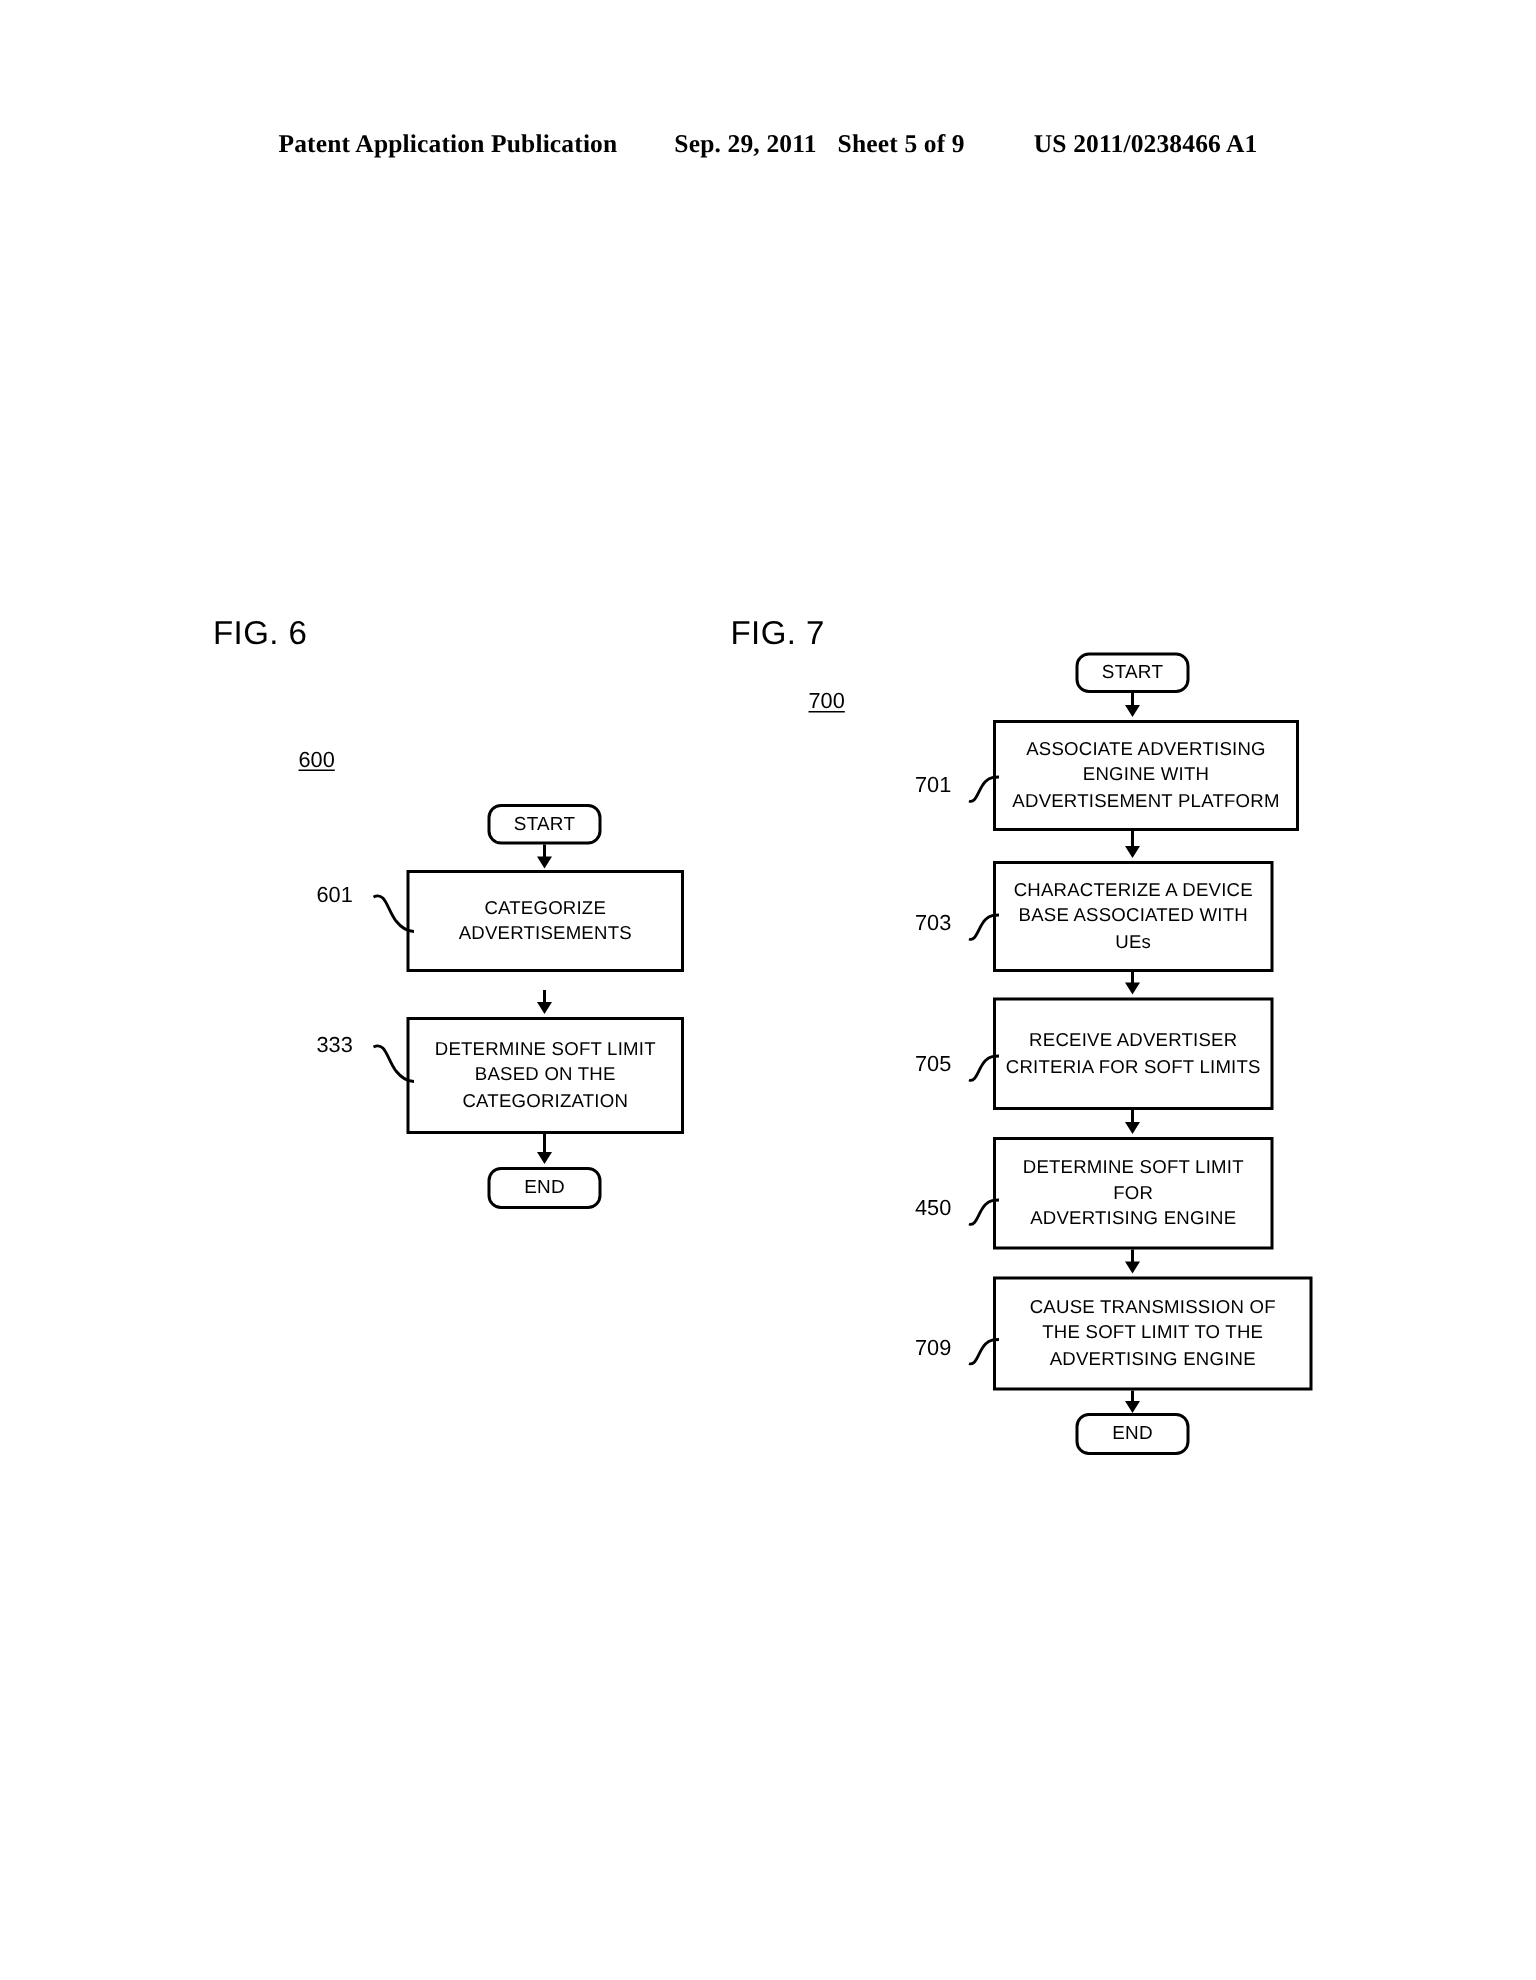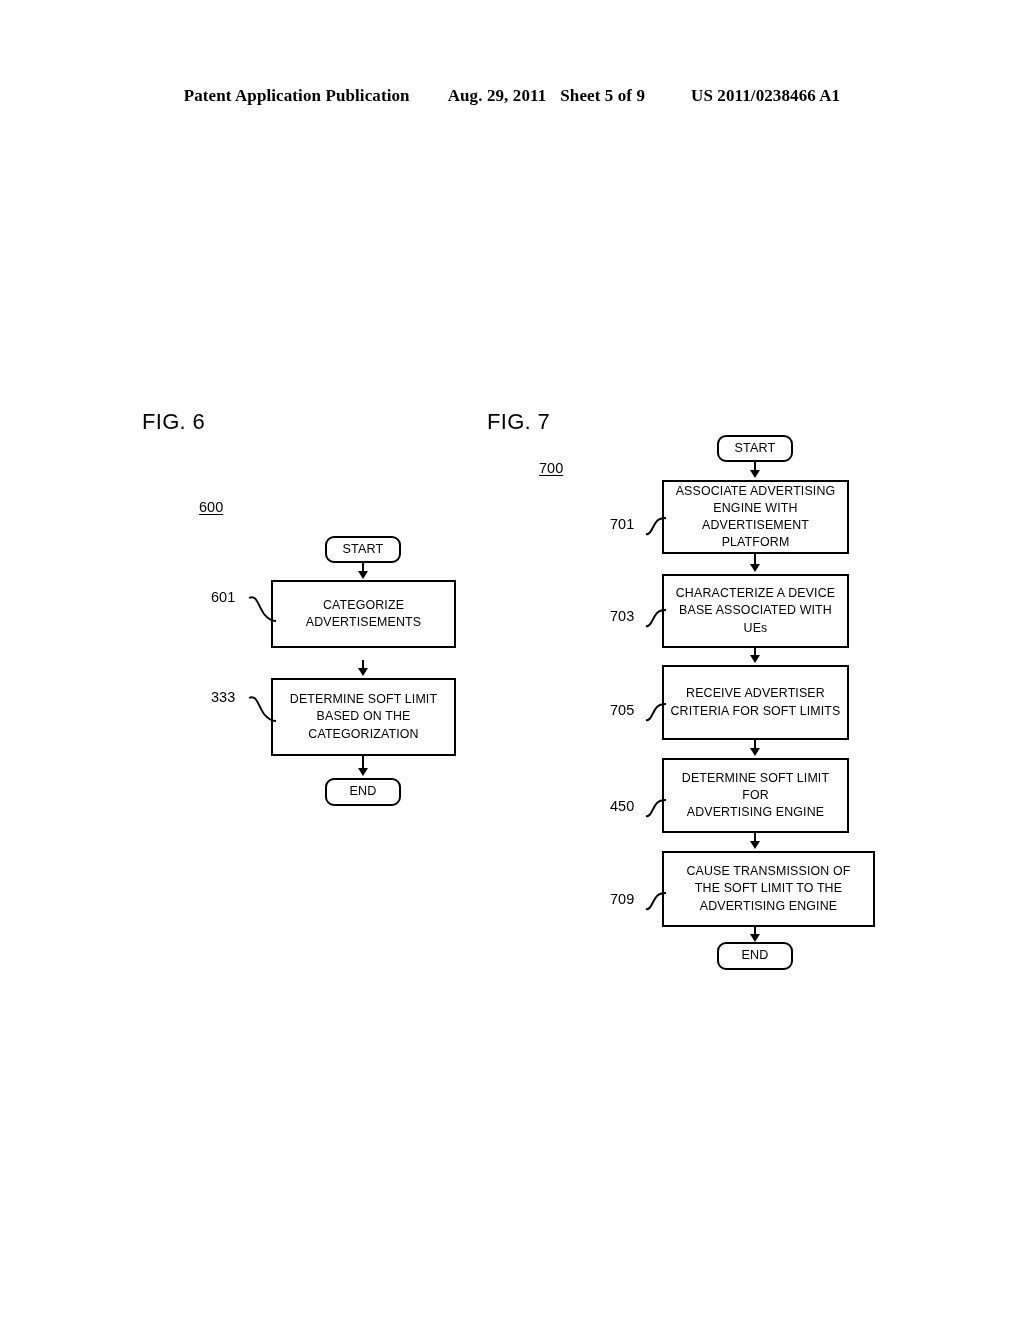--- a/index.html
+++ b/index.html
@@ -116,21 +116,21 @@
     fill: none;
     stroke: #000000;
     stroke-width: 1.9;
   }
 </style>
 </head>
 <body>
 
 <div class="pub-header">
   <span class="seg-title">Patent Application Publication</span>
-  <span class="seg-date">Aug. 29, 2011</span>
+  <span class="seg-date">Sep. 29, 2011</span>
   <span class="seg-sheet">Sheet 5 of 9</span>
   <span class="seg-number">US 2011/0238466 A1</span>
 </div>
 
 <div class="fig-label" id="fig6-label">FIG. 6</div>
 <div class="fig-ref" id="ref-600">600</div>
 
 <div class="node terminal" style="left:325px; top:536px; width:76px; height:27px;">
   <span class="node-text">START</span>
 </div>
@@ -163,21 +163,21 @@
 
 <div class="fig-label" id="fig7-label">FIG. 7</div>
 <div class="fig-ref" id="ref-700">700</div>
 
 <div class="node terminal" style="left:717px; top:435px; width:76px; height:27px;">
   <span class="node-text">START</span>
 </div>
 <div class="connector" style="left:754px; top:462px; height:10px;"></div>
 <div class="arrowhead" style="left:750px; top:470px;"></div>
 
-<div class="node" style="left:662px; top:480px; width:187px; height:74px;">
+<div class="node" style="left:662px; top:480px; width:204px; height:74px;">
   <span class="node-text">ASSOCIATE ADVERTISING<br>ENGINE WITH<br>ADVERTISEMENT PLATFORM</span>
 </div>
 <div class="callout-num" style="left:610px; top:516px;">701</div>
 <svg class="leader" style="left:645px; top:514px; width:22px; height:26px;" viewBox="0 0 22 26">
   <path d="M1,20 C6,22 7,12 12,7 C15,4 18,4 21,4"></path>
 </svg>
 <div class="connector" style="left:754px; top:554px; height:12px;"></div>
 <div class="arrowhead" style="left:750px; top:564px;"></div>
 
 <div class="node" style="left:662px; top:574px; width:187px; height:74px;">

